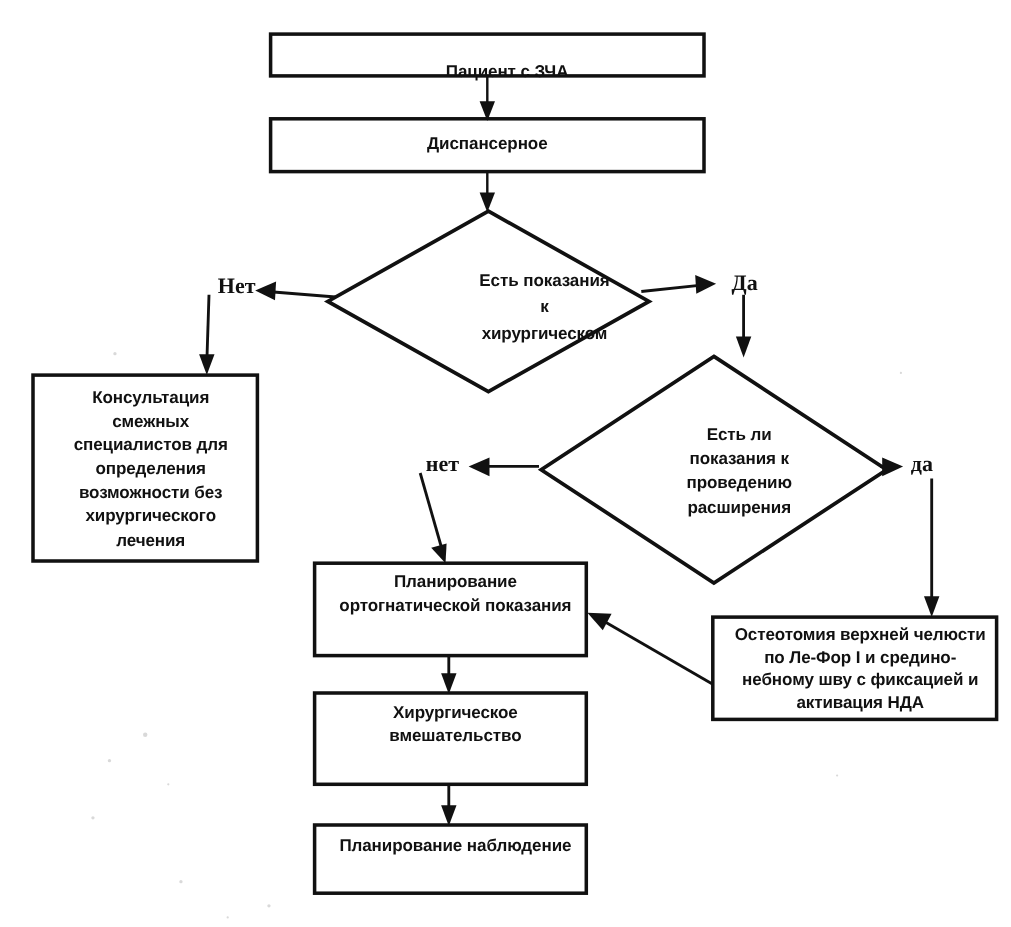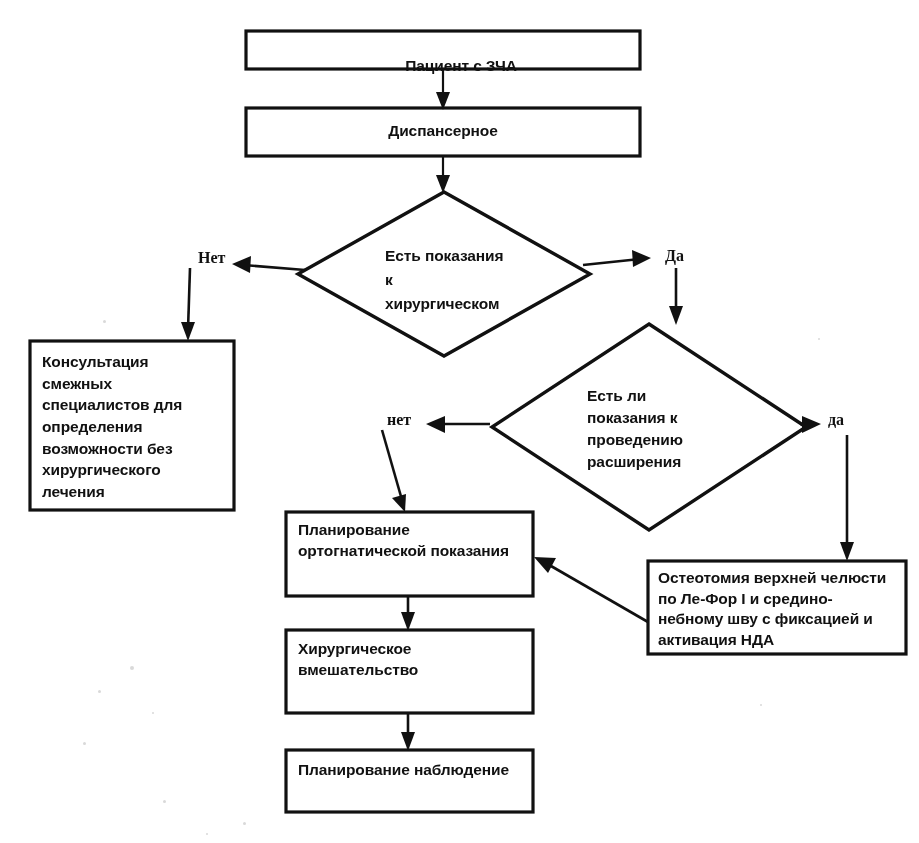--- a/index.html
+++ b/index.html
@@ -55,28 +55,28 @@
     color: #111111;
     font-size: 15.5px;
     line-height: 1.33;
     white-space: pre-line;
     letter-spacing: -0.1px;
   }
   .label-center {
     text-align: center;
   }
   .label-left {
-    text-align: left;
+    text-align: center;
   }
   .edge-label {
     position: absolute;
     font-family: "Liberation Serif", "DejaVu Serif", serif;
     font-weight: bold;
     color: #111111;
-    font-size: 16px;
+    font-size: 20px;
     line-height: 1;
     white-space: nowrap;
   }
   .speck {
     position: absolute;
     background: #b9b9b9;
     border-radius: 50%;
     opacity: 0.55;
   }
 </style>

